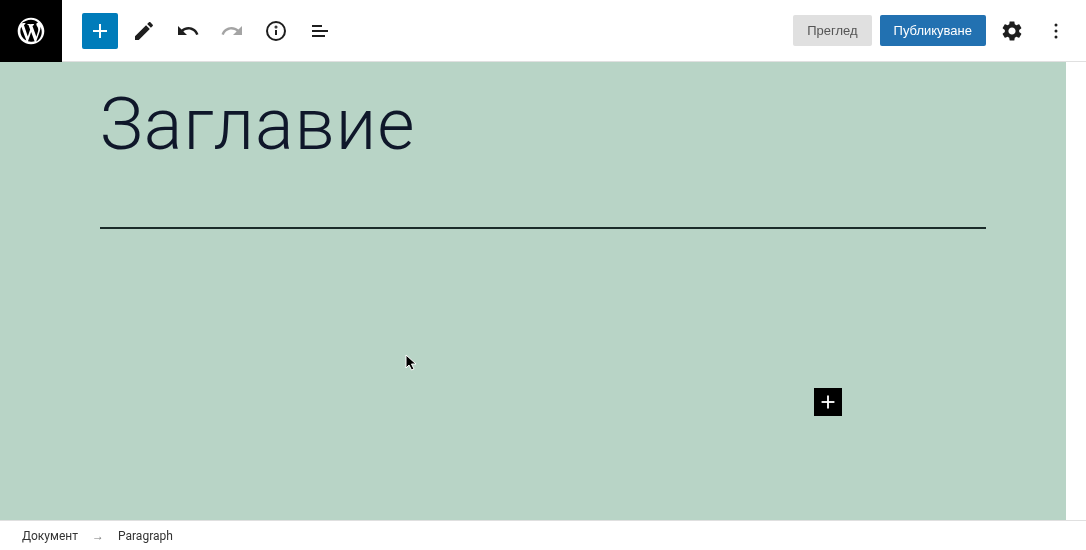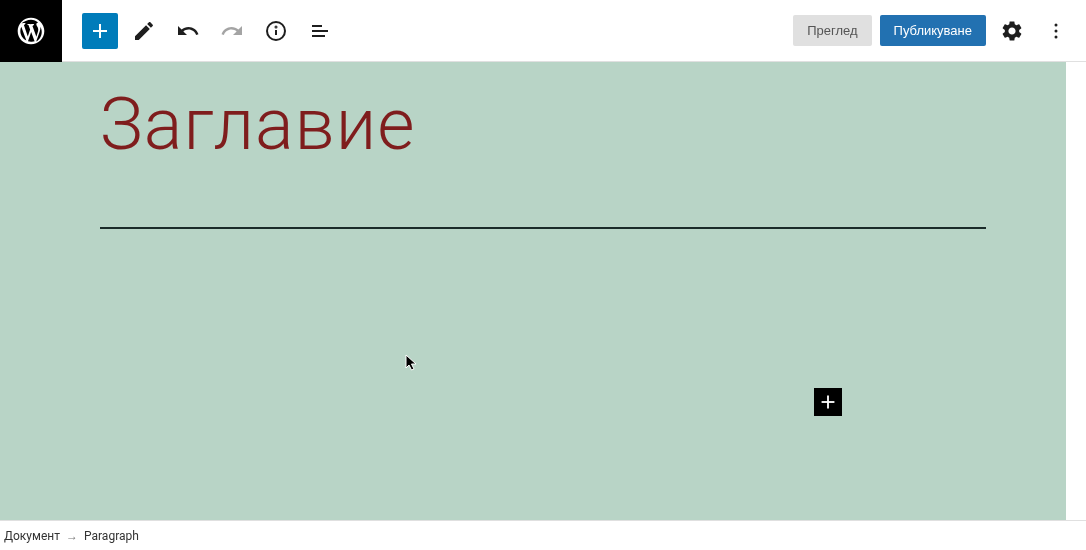--- a/index.html
+++ b/index.html
@@ -89,21 +89,21 @@
       position: relative;
       overflow: hidden;
     }
     .editor-content {
       padding: 20px 100px;
       position: relative;
     }
     .title-placeholder {
       font-size: 72px;
       font-weight: 300;
-      color: #7f1d1d;
+      color: #0f172a;
       letter-spacing: 1px;
       margin-bottom: 60px;
     }
     .hr-line {
       border: none;
       border-top: 2px solid #1a2b29;
       margin-bottom: 60px;
     }
     .inline-add {
       position: absolute;
@@ -133,26 +133,26 @@
       width: 20px;
       height: 100%;
       background: #fff;
     }
     
     
     .footer {
       height: 30px;
       display: flex;
       align-items: center;
-      padding: 0 4px;
+      padding: 0 22px;
       background: #fff;
       border-top: 1px solid #e0e0e0;
       font-size: 12px;
       color: #333;
-      gap: 6px;
+      gap: 14px;
     }
     .footer .arrow { color: #777; }
   </style>
 </head>
 <body>
 
 <div class="toolbar">
   <div class="wp-logo">
     <svg viewBox="0 0 24 24">
       <path d="M12 2C6.48 2 2 6.48 2 12s4.48 10 10 10 10-4.48 10-10S17.52 2 12 2zm-8 10c0-1.16.25-2.26.7-3.25l3.82 10.46C5.85 17.8 4 15.12 4 12zm8 8c-.79 0-1.55-.11-2.27-.33l2.4-6.98 2.46 6.74c.2.05.3.11.5.16-.82.27-1.69.41-2.59.41zm1.1-11.76c.48-.3.91-.8.91-.8.43-.5.38-.68-.05-.65 0 0-1.29.1-2.12.1-.78 0-2.09-.1-2.09-.1-.43-.03-.48.62-.5.65 0 0 .41.05.84.08l1.24 3.4-1.74 5.23-2.9-8.63c.48-.3.91-.8.91-.8.43-.5.38-.68-.05-.65 0 0-1.29.1-2.12.1-.15 0-.32 0-.51-.01C6.69 5.01 9.19 3.5 12 3.5c2.09 0 4 .8 5.43 2.1-.03 0-.07-.01-.1-.01-.78 0-1.34.68-1.34 1.42 0 .66.38 1.21.79 1.87.31.53.66 1.21.66 2.2 0 .68-.26 1.47-.61 2.57l-.8 2.66-2.93-8.07zm2.94 11.3l2.44-7.07c.46-1.14.61-2.05.61-2.86 0-.29-.02-.57-.05-.82.64 1.17 1 2.52 1 3.95 0 3.03-1.64 5.68-4 7.1z"></path>

